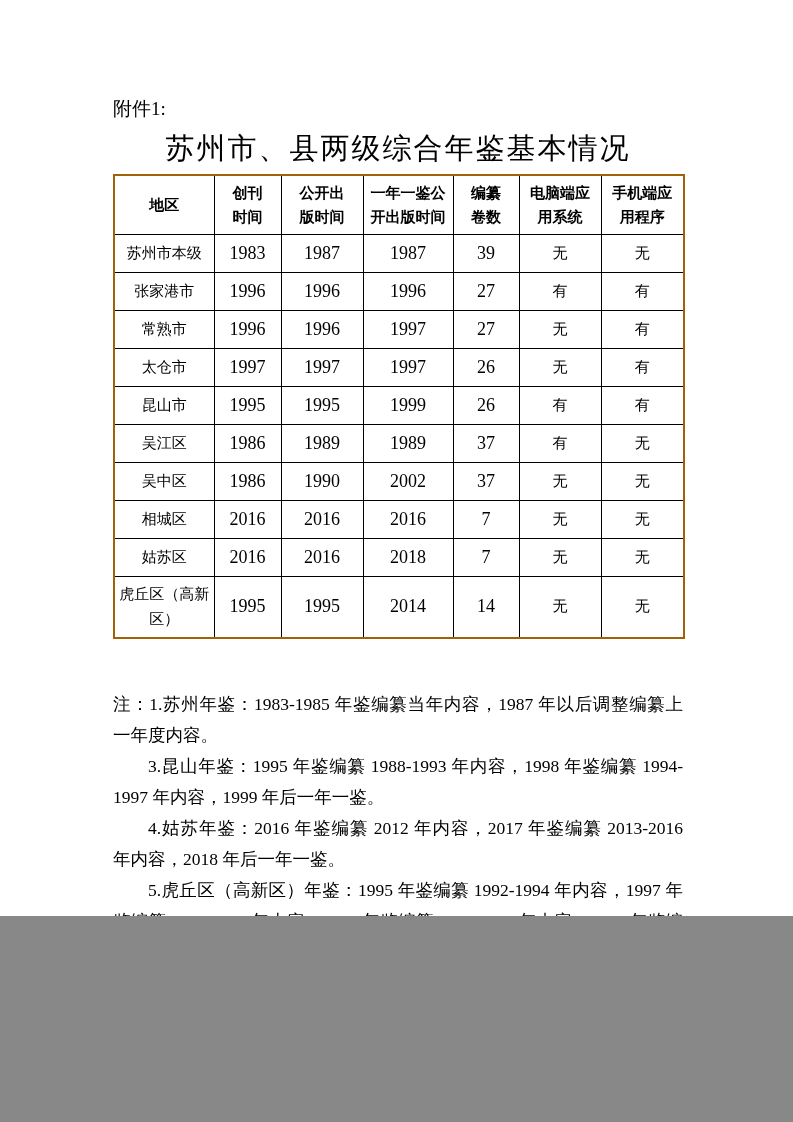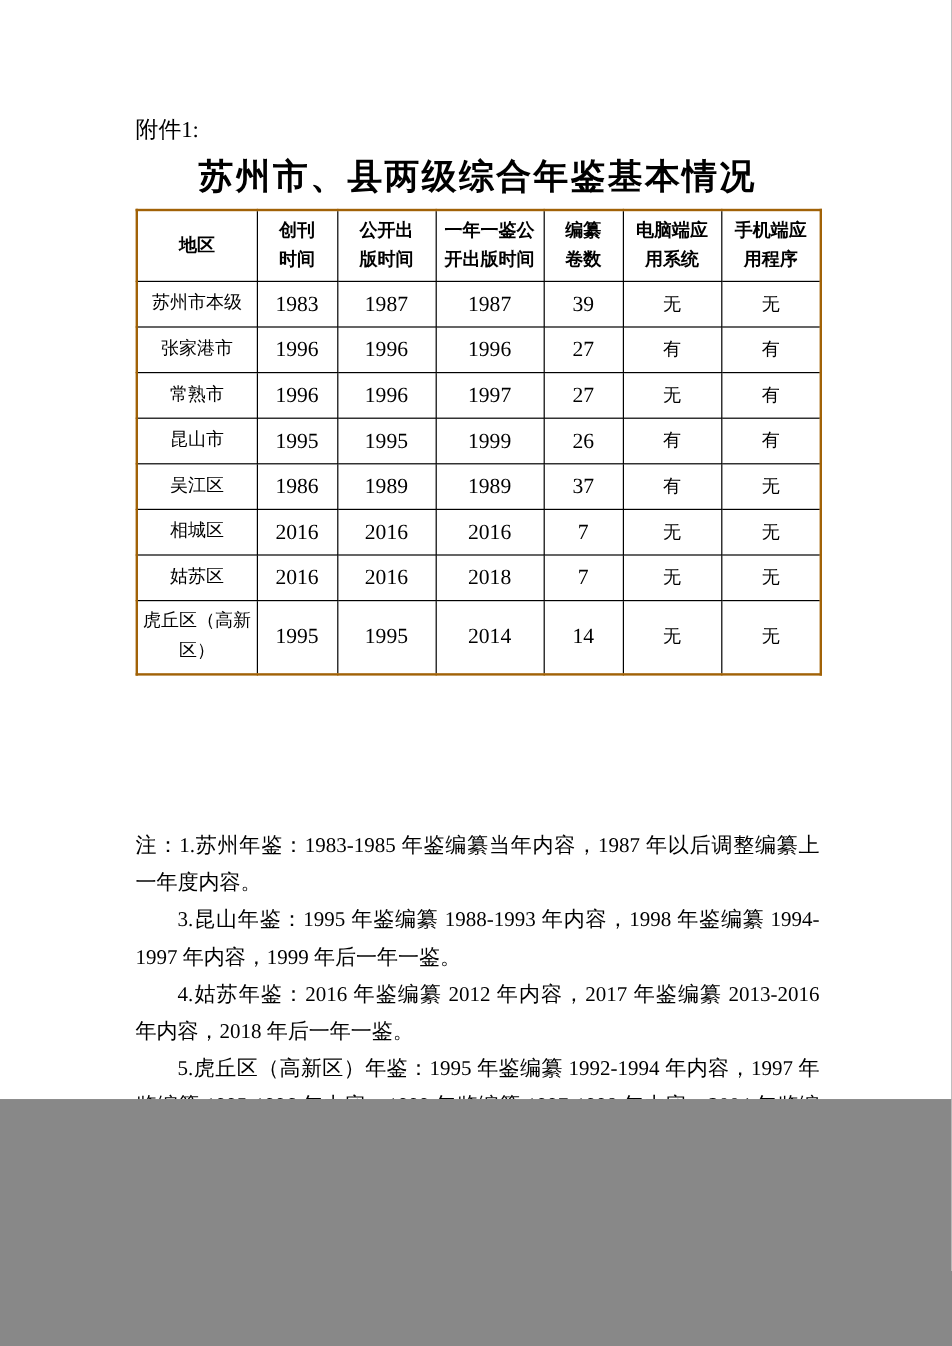--- a/index.html
+++ b/index.html
@@ -8,21 +8,21 @@
     background:#ffffff; color:#000;
     font-family:"Liberation Serif","DejaVu Serif",serif;
     overflow:hidden;
   }
   .attachment {
     position:absolute; left:113px; top:96px;
     font-size:19px; line-height:26px;
   }
   .title {
     position:absolute; left:113px; top:128px; width:570px; margin:0;
-    text-align:center; font-size:29px; font-weight:bold; letter-spacing:2px;
+    text-align:center; font-size:29px; font-weight:normal; letter-spacing:2px;
     line-height:40px; white-space:nowrap;
   }
   table.yearbook {
     position:absolute; left:113px; top:174px; width:570px;
     border-collapse:collapse; table-layout:fixed;
     border:2px solid #a16207;
   }
   table.yearbook th, table.yearbook td {
     border:1px solid #000; text-align:center; vertical-align:middle;
     padding:2px 4px; overflow:hidden;
@@ -120,35 +120,53 @@
         <tr>
           <td class="region">常熟市</td>
           <td class="num">1996</td>
           <td class="num">1996</td>
           <td class="num">1997</td>
           <td class="num">27</td>
           <td class="avail">无</td>
           <td class="avail">有</td>
         </tr>
         <tr>
+          <td class="region">太仓市</td>
+          <td class="num">1997</td>
+          <td class="num">1997</td>
+          <td class="num">1997</td>
+          <td class="num">26</td>
+          <td class="avail">无</td>
+          <td class="avail">有</td>
+        </tr>
+        <tr>
           <td class="region">昆山市</td>
           <td class="num">1995</td>
           <td class="num">1995</td>
           <td class="num">1999</td>
           <td class="num">26</td>
           <td class="avail">有</td>
           <td class="avail">有</td>
         </tr>
         <tr>
           <td class="region">吴江区</td>
           <td class="num">1986</td>
           <td class="num">1989</td>
           <td class="num">1989</td>
           <td class="num">37</td>
           <td class="avail">有</td>
+          <td class="avail">无</td>
+        </tr>
+        <tr>
+          <td class="region">吴中区</td>
+          <td class="num">1986</td>
+          <td class="num">1990</td>
+          <td class="num">2002</td>
+          <td class="num">37</td>
+          <td class="avail">无</td>
           <td class="avail">无</td>
         </tr>
         <tr>
           <td class="region">相城区</td>
           <td class="num">2016</td>
           <td class="num">2016</td>
           <td class="num">2016</td>
           <td class="num">7</td>
           <td class="avail">无</td>
           <td class="avail">无</td>

